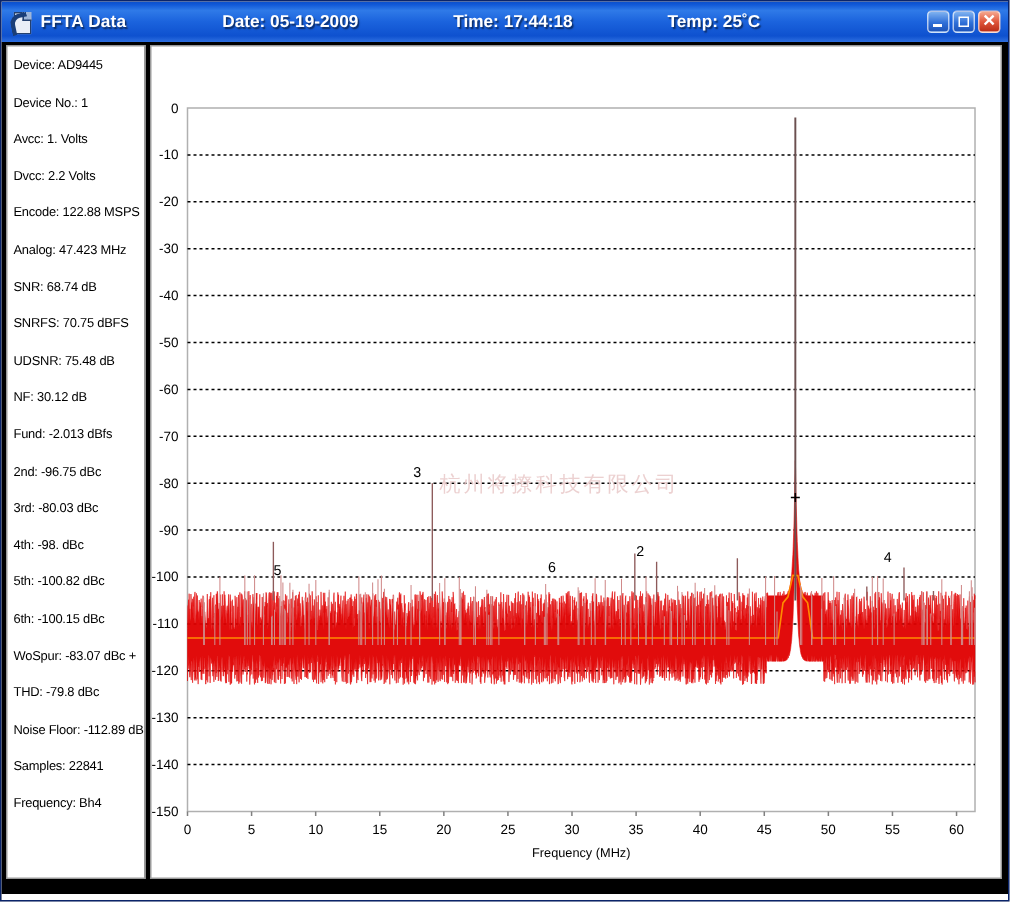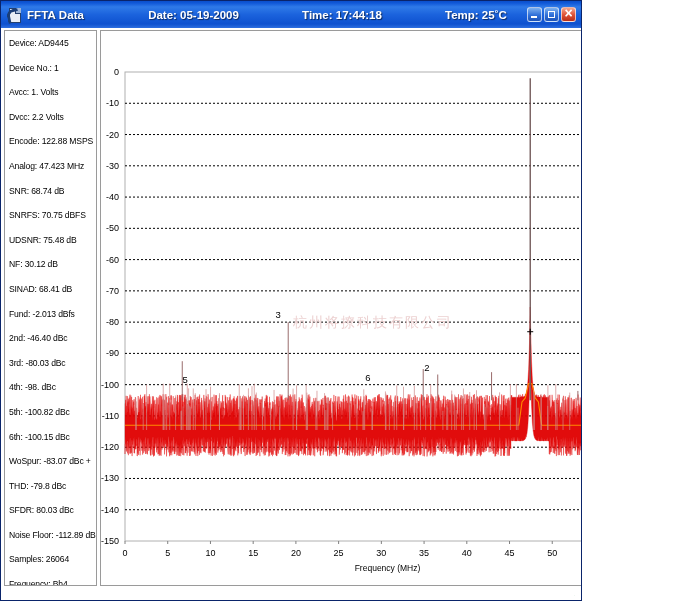--- a/index.html
+++ b/index.html
@@ -1,19 +1,19 @@
 <!DOCTYPE html>
 <html><head>
 <meta charset="utf-8">
 <style>
   html,body{margin:0;padding:0;background:#fff;}
   body{width:673px;height:601px;overflow:hidden;font-family:"Liberation Sans",sans-serif;}
 
   .app-window{
-    position:absolute;left:0;top:0;width:582px;height:601px;
+    position:absolute;left:0;top:0;width:673px;height:601px;
     background:#d4d0c8;
     border:1px solid #0a246a;
     box-sizing:border-box;
     overflow:hidden;
     padding-left:39px;
   }
 
   
   .titlebar{
     position:absolute;left:0;top:0;width:100%;height:27px;
@@ -69,21 +69,21 @@
     border:1.5px solid #fff;box-sizing:border-box;
   }
   .tbtn.close::after{
     content:"\00d7";position:absolute;left:0;top:-2px;width:100%;
     text-align:center;color:#fff;font-size:14px;font-weight:bold;line-height:15px;
   }
 
   
   .client{
     position:absolute;left:0;top:27px;right:0;bottom:0;
-    background:#ffffff;
+    background:#000000;
   }
 
   
   .sidebar{
     position:absolute;left:3px;top:2px;width:93px;height:556px;
     background:#ffffff;
     border:1px solid #9a9a9a;
     box-sizing:border-box;
     overflow:hidden;
   }
@@ -163,32 +163,30 @@
         <div class="param">Device: AD9445</div>
         <div class="param">Device No.: 1</div>
         <div class="param">Avcc: 1. Volts</div>
         <div class="param">Dvcc: 2.2 Volts</div>
         <div class="param">Encode: 122.88 MSPS</div>
         <div class="param">Analog: 47.423 MHz</div>
         <div class="param">SNR: 68.74 dB</div>
         <div class="param">SNRFS: 70.75 dBFS</div>
         <div class="param">UDSNR: 75.48 dB</div>
         <div class="param">NF: 30.12 dB</div>
-        <div class="param">SINAD: 68.41 dB</div>
         <div class="param">Fund: -2.013 dBfs</div>
-        <div class="param">2nd: -46.40 dBc</div>
+        <div class="param">2nd: -96.75 dBc</div>
         <div class="param">3rd: -80.03 dBc</div>
         <div class="param">4th: -98. dBc</div>
         <div class="param">5th: -100.82 dBc</div>
         <div class="param">6th: -100.15 dBc</div>
         <div class="param">WoSpur: -83.07 dBc +</div>
         <div class="param">THD: -79.8 dBc</div>
-        <div class="param">SFDR: 80.03 dBc</div>
         <div class="param">Noise Floor: -112.89 dBFS</div>
-        <div class="param">Samples: 26064</div>
+        <div class="param">Samples: 22841</div>
         <div class="param">Frequency: Bh4</div>
       </div>
 
     <div class="plotpanel">
       <svg class="plotsvg" id="plot" width="566" height="554">
           <rect x="24" y="41" width="525" height="469" fill="#ffffff" stroke="#b0b0b0" stroke-width="1"></rect>
           <text x="18" y="44" text-anchor="end" font-size="9" font-family="&quot;Liberation Sans&quot;,sans-serif" fill="#000">0</text>
           <line x1="24" y1="72.26666666666667" x2="549" y2="72.26666666666667" stroke="#000" stroke-width="1" stroke-dasharray="2,2"></line>
           <text x="18" y="75.26666666666667" text-anchor="end" font-size="9" font-family="&quot;Liberation Sans&quot;,sans-serif" fill="#000">-10</text>
           <line x1="24" y1="103.53333333333333" x2="549" y2="103.53333333333333" stroke="#000" stroke-width="1" stroke-dasharray="2,2"></line>

